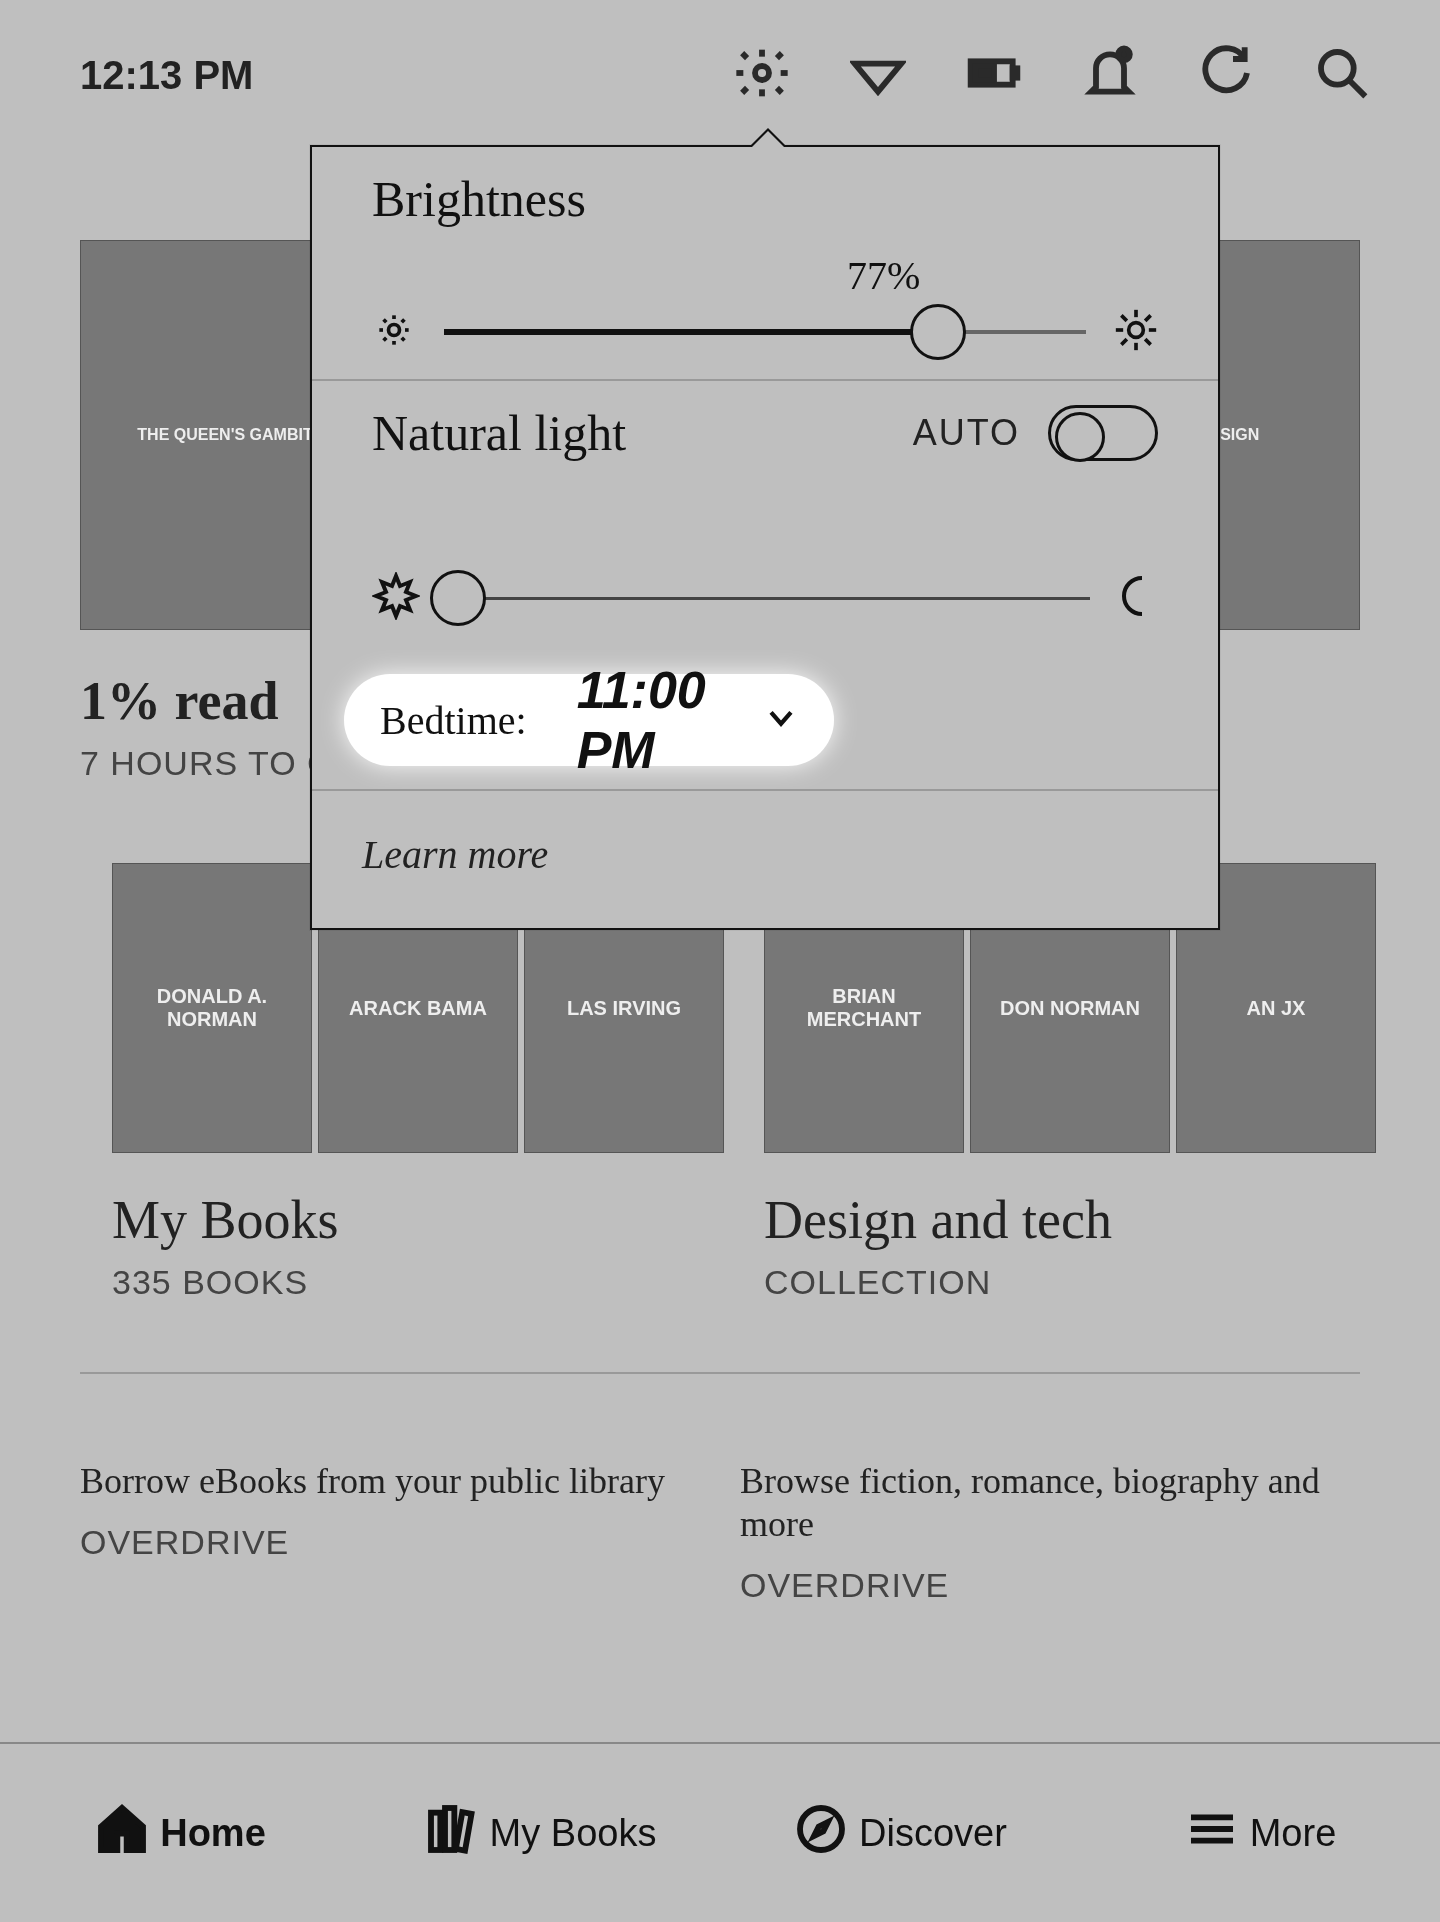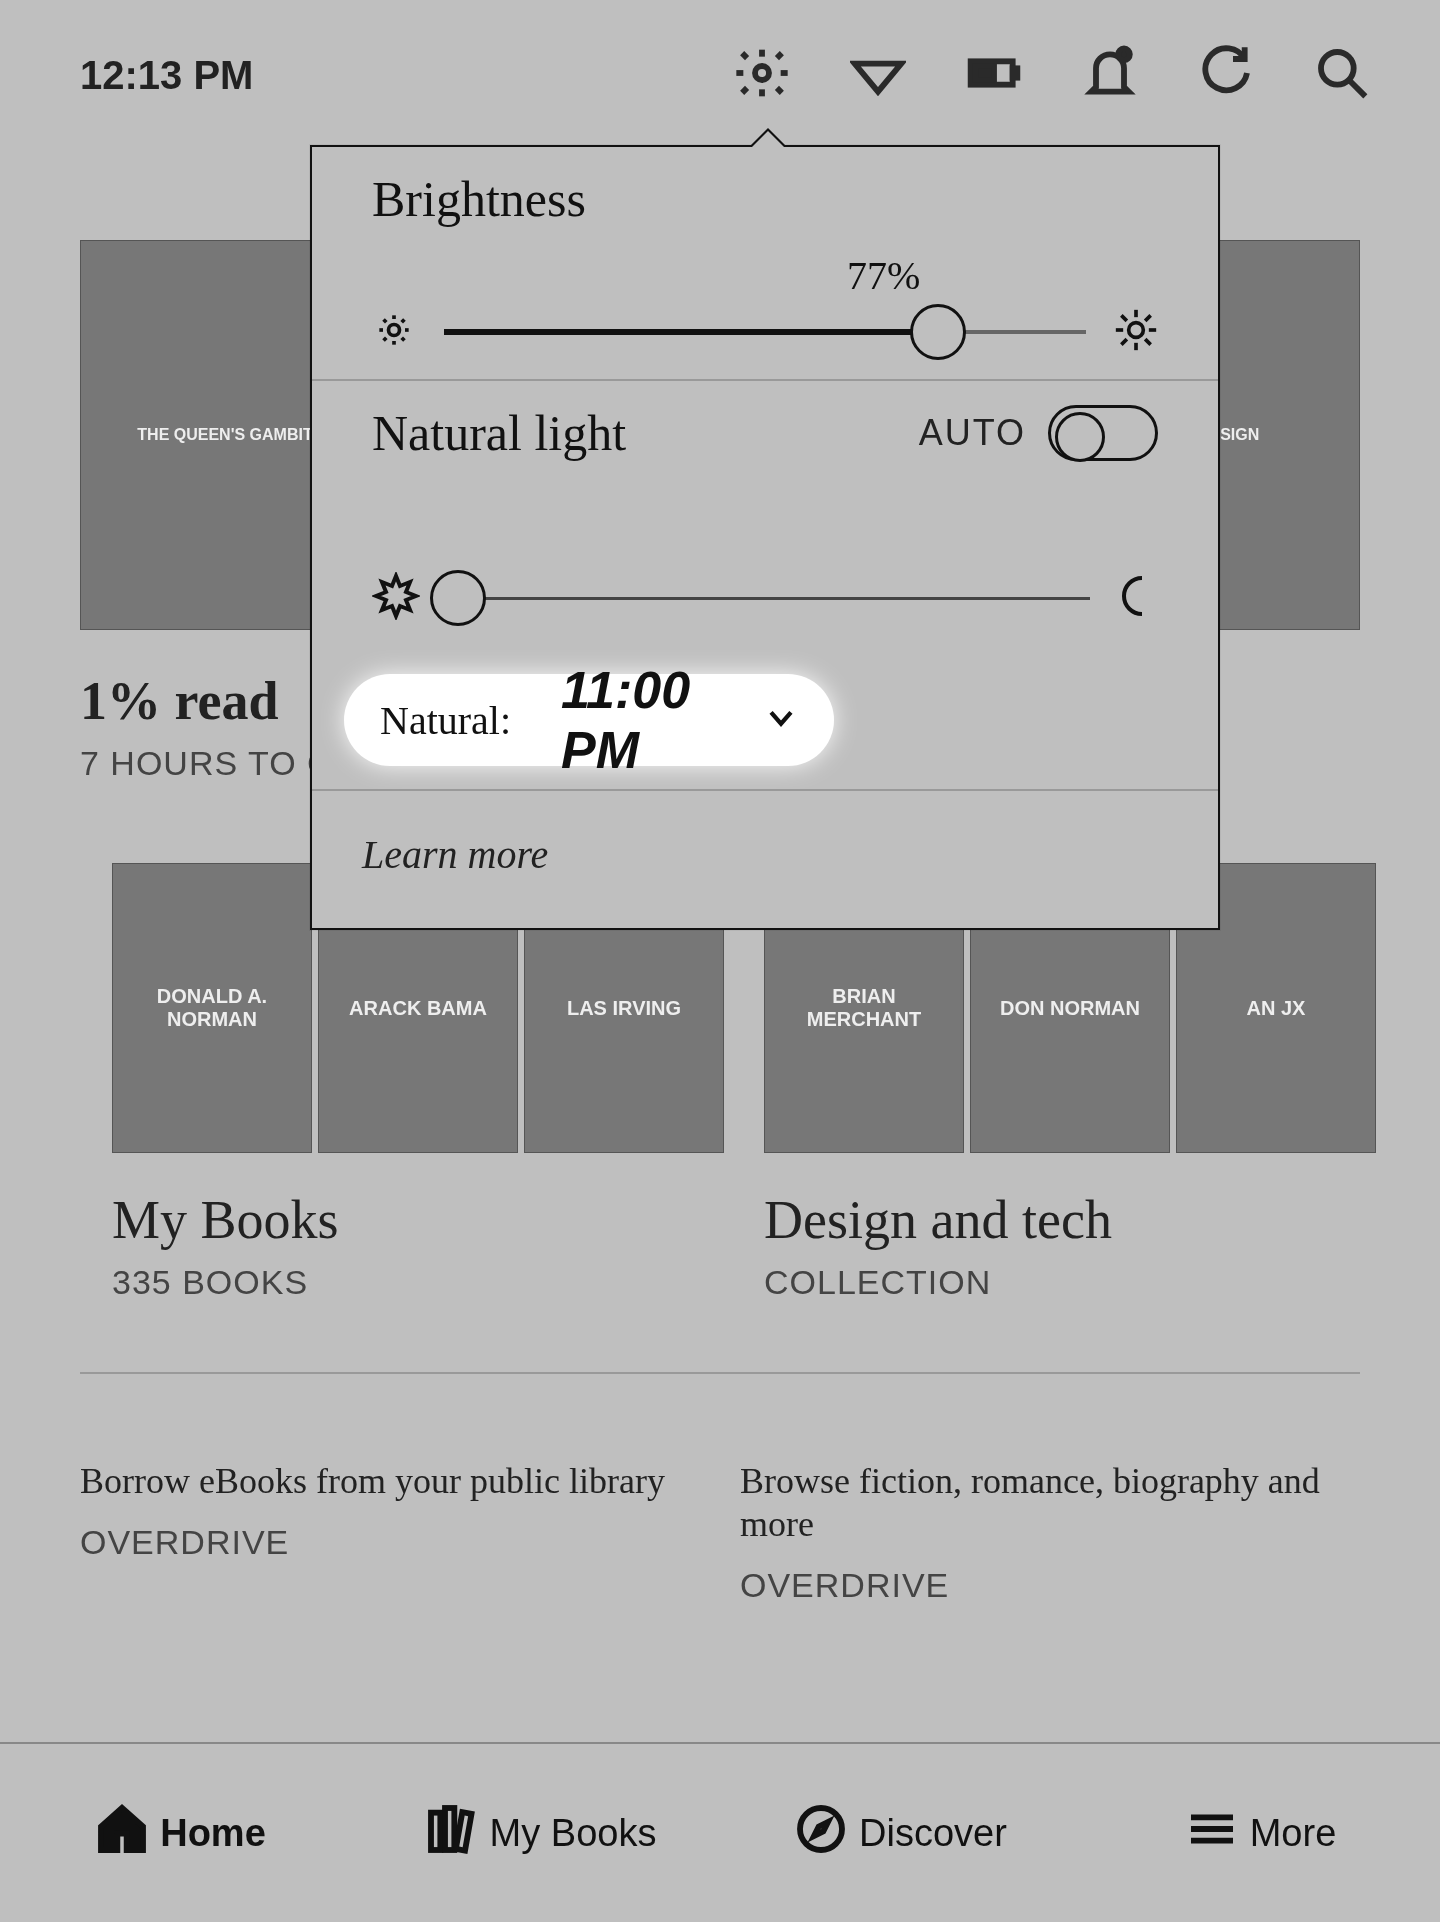--- a/index.html
+++ b/index.html
@@ -52,21 +52,21 @@
 
   .slider-row { display: flex; align-items: center; gap: 28px; margin-top: 80px; position: relative; }
   .slider-pct { position: absolute; top: -56px; left: 475px; font-family: Georgia, serif; font-size: 40px; color: #111; }
   .slider-row svg { width: 44px; height: 44px; stroke: #111; fill: none; stroke-width: 2; }
   .slider-track { position: relative; flex: 1; height: 4px; background: #666; }
   .slider-track .filled { position: absolute; left: 0; top: -1px; height: 6px; background: #111; }
   .slider-thumb { position: absolute; top: -26px; width: 56px; height: 56px; border-radius: 50%; border: 3px solid #111; background: #bfbfbf; }
 
   .nl-head { display: flex; justify-content: space-between; align-items: center; }
   .nl-head h3 { font-size: 50px; }
-  .auto-group { display: flex; align-items: center; gap: 22px; }
+  .auto-group { display: flex; align-items: center; gap: 28px; }
   .auto-label { font-family: 'Segoe UI', sans-serif; font-size: 36px; letter-spacing: 2px; color: #222; }
   .toggle { width: 110px; height: 56px; border: 3px solid #111; border-radius: 30px; position: relative; background: #bfbfbf; }
   .toggle::after { content: ""; position: absolute; left: 4px; top: 4px; width: 44px; height: 44px; border: 3px solid #111; border-radius: 50%; background: #bfbfbf; }
 
   .nl-slider { display: flex; align-items: center; gap: 20px; margin-top: 110px; }
   .nl-slider svg { width: 48px; height: 48px; stroke: #111; fill: none; stroke-width: 2; }
   .nl-track { flex: 1; height: 3px; background: #444; position: relative; }
   .nl-thumb { position: absolute; left: -10px; top: -27px; width: 56px; height: 56px; border-radius: 50%; border: 3px solid #111; background: #bfbfbf; }
 
   .bedtime { margin: 50px 0 0 -28px; background: #fff; border-radius: 50px; width: 490px; height: 92px; display: flex; align-items: center; padding: 0 36px; gap: 50px; box-shadow: 0 0 24px rgba(255,255,255,0.9); }
@@ -236,21 +236,21 @@
         <div class="nl-thumb"></div>
       </div>
       <span>
         <svg viewBox="0 0 24 24">
             <path d="M16 3 A9 9 0 1 0 16 21 A7 7 0 0 1 16 3 Z"></path>
           </svg>
       </span>
     </div>
 
     <div class="bedtime">
-      <span class="lbl">Natural:</span>
+      <span class="lbl">Bedtime:</span>
       <span class="val">11:00 PM</span>
       <span>
         <svg viewBox="0 0 24 24">
             <polyline points="5,8 12,16 19,8"></polyline>
           </svg>
       </span>
     </div>
   </div>
 
   <hr class="section-sep">

